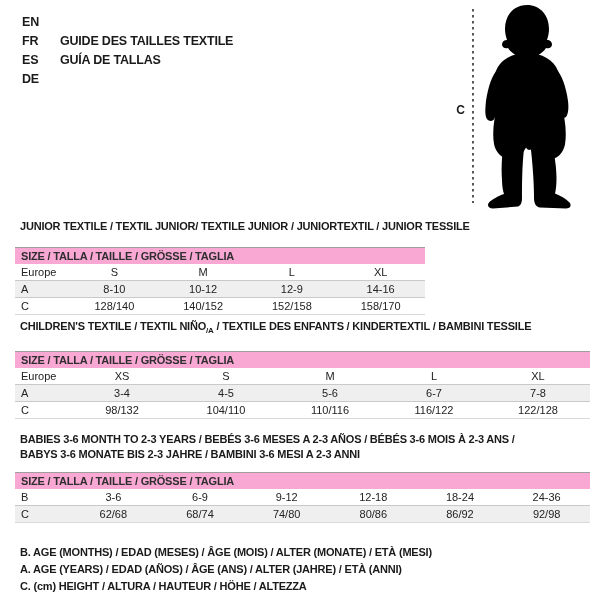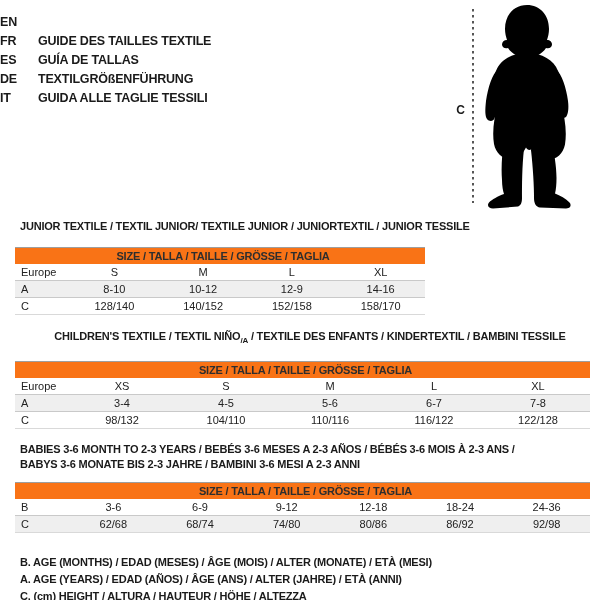--- a/index.html
+++ b/index.html
@@ -3,37 +3,37 @@
 <meta charset="utf-8">
 <style>
   html,body{margin:0;padding:0;}
   body{
     width:600px;height:600px;overflow:hidden;background:#ffffff;
     font-family:"Liberation Sans", sans-serif;color:#1a1a1a;
     -webkit-font-smoothing:antialiased;
   }
   
   .header{position:relative;height:212px;}
-  .lang-list{padding-top:13px;}
+  .lang-list{padding-top:13px;padding-left:22px;}
   .lang-row{display:flex;font-weight:bold;font-size:12.5px;line-height:19px;letter-spacing:-0.2px;}
   .lang-code{width:38px;flex:0 0 38px;}
   .figure-wrap{position:absolute;top:0;left:453px;width:147px;height:212px;}
   .figure-svg{position:absolute;top:0;left:0;width:147px;height:212px;}
   .measure-label{position:absolute;left:0;top:103px;width:15px;text-align:center;
     font-weight:bold;font-size:12px;}
   
   .section-title{font-weight:bold;font-size:11px;letter-spacing:-0.2px;margin-left:20px;line-height:15px;}
   .s1-title{margin-top:7px;}
-  .s2-title{margin-top:14px;text-align:center;}
+  .s2-title{margin-top:4px;}
   .s3-title{margin-top:13px;}
   .sub{font-size:8px;vertical-align:sub;}
   .size-bar{
     box-sizing:border-box;margin:13px 0 0 15px;height:17px;line-height:16px;
-    background:#f97316;border-top:1px solid #9e9e9e;
-    color:#2e2e2e;font-weight:bold;font-size:11px;letter-spacing:-0.2px;padding-left:6px;text-align:center;
+    background:#f9a8d4;border-top:1px solid #9e9e9e;
+    color:#2e2e2e;font-weight:bold;font-size:11px;letter-spacing:-0.2px;padding-left:6px;
   }
   .s3-bar{margin-top:10px;}
   table.size-table{
     border-collapse:collapse;table-layout:fixed;margin-left:15px;
     font-size:11px;color:#222;
   }
   .w410{width:410px;}
   .w575{width:575px;}
   table.size-table td{height:16px;padding:0;text-align:center;border-bottom:1px solid #c9c9c9;
     white-space:nowrap;overflow:hidden;}
@@ -56,25 +56,20 @@
     <div class="lang-row">
       <span class="lang-code">FR</span>
       <span class="lang-label">GUIDE DES TAILLES TEXTILE</span>
     </div>
     <div class="lang-row">
       <span class="lang-code">ES</span>
       <span class="lang-label">GUÍA DE TALLAS</span>
     </div>
     <div class="lang-row">
       <span class="lang-code">DE</span>
-      <span class="lang-label">TEXTILGRÖßENFÜHRUNG</span>
-    </div>
-    <div class="lang-row">
-      <span class="lang-code">IT</span>
-      <span class="lang-label">GUIDA ALLE TAGLIE TESSILI</span>
     </div>
   </div>
 
   <div class="figure-wrap">
     <svg class="figure-svg" viewBox="0 0 147 212" aria-hidden="true">
       <line x1="20" y1="9" x2="20" y2="203" stroke="#3a3a3a" stroke-width="1.7" stroke-dasharray="2.6 3.4"></line>
       <g fill="#000000">
 
         <path d="M74,5 C61,5 52,15 52,29 C52,33 53,37 54,40 C51,40 49,42 49,44.5 C49,47.5 52,49 55,48 C59,54 66,58 74,58 C82,58 89,54 93,48 C96,49 99,47.5 99,44.5 C99,42 97,40 94,40 C95,37 96,33 96,29 C96,15 87,5 74,5 Z"></path>
 

